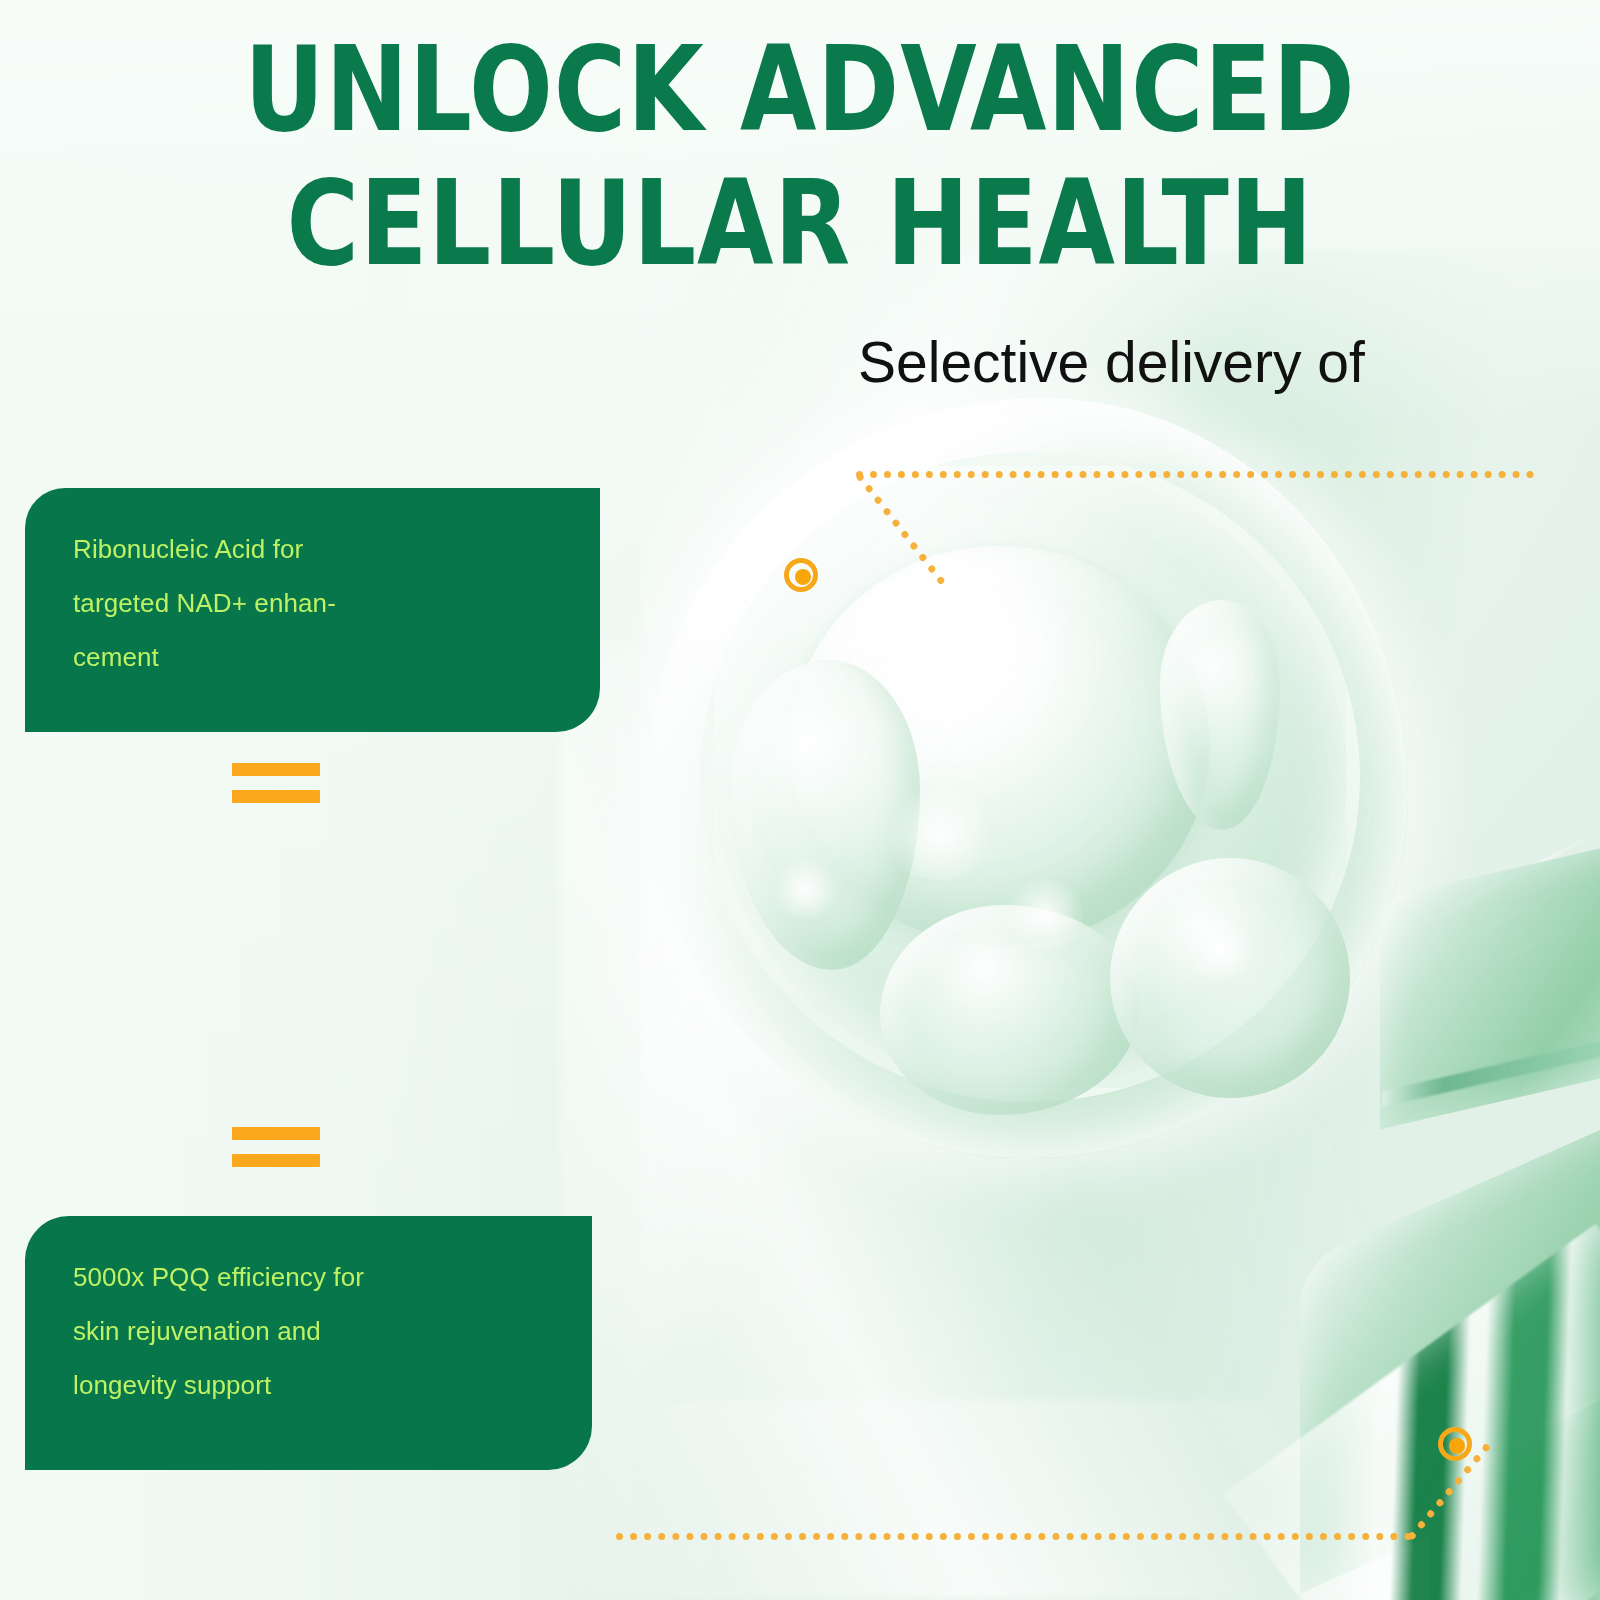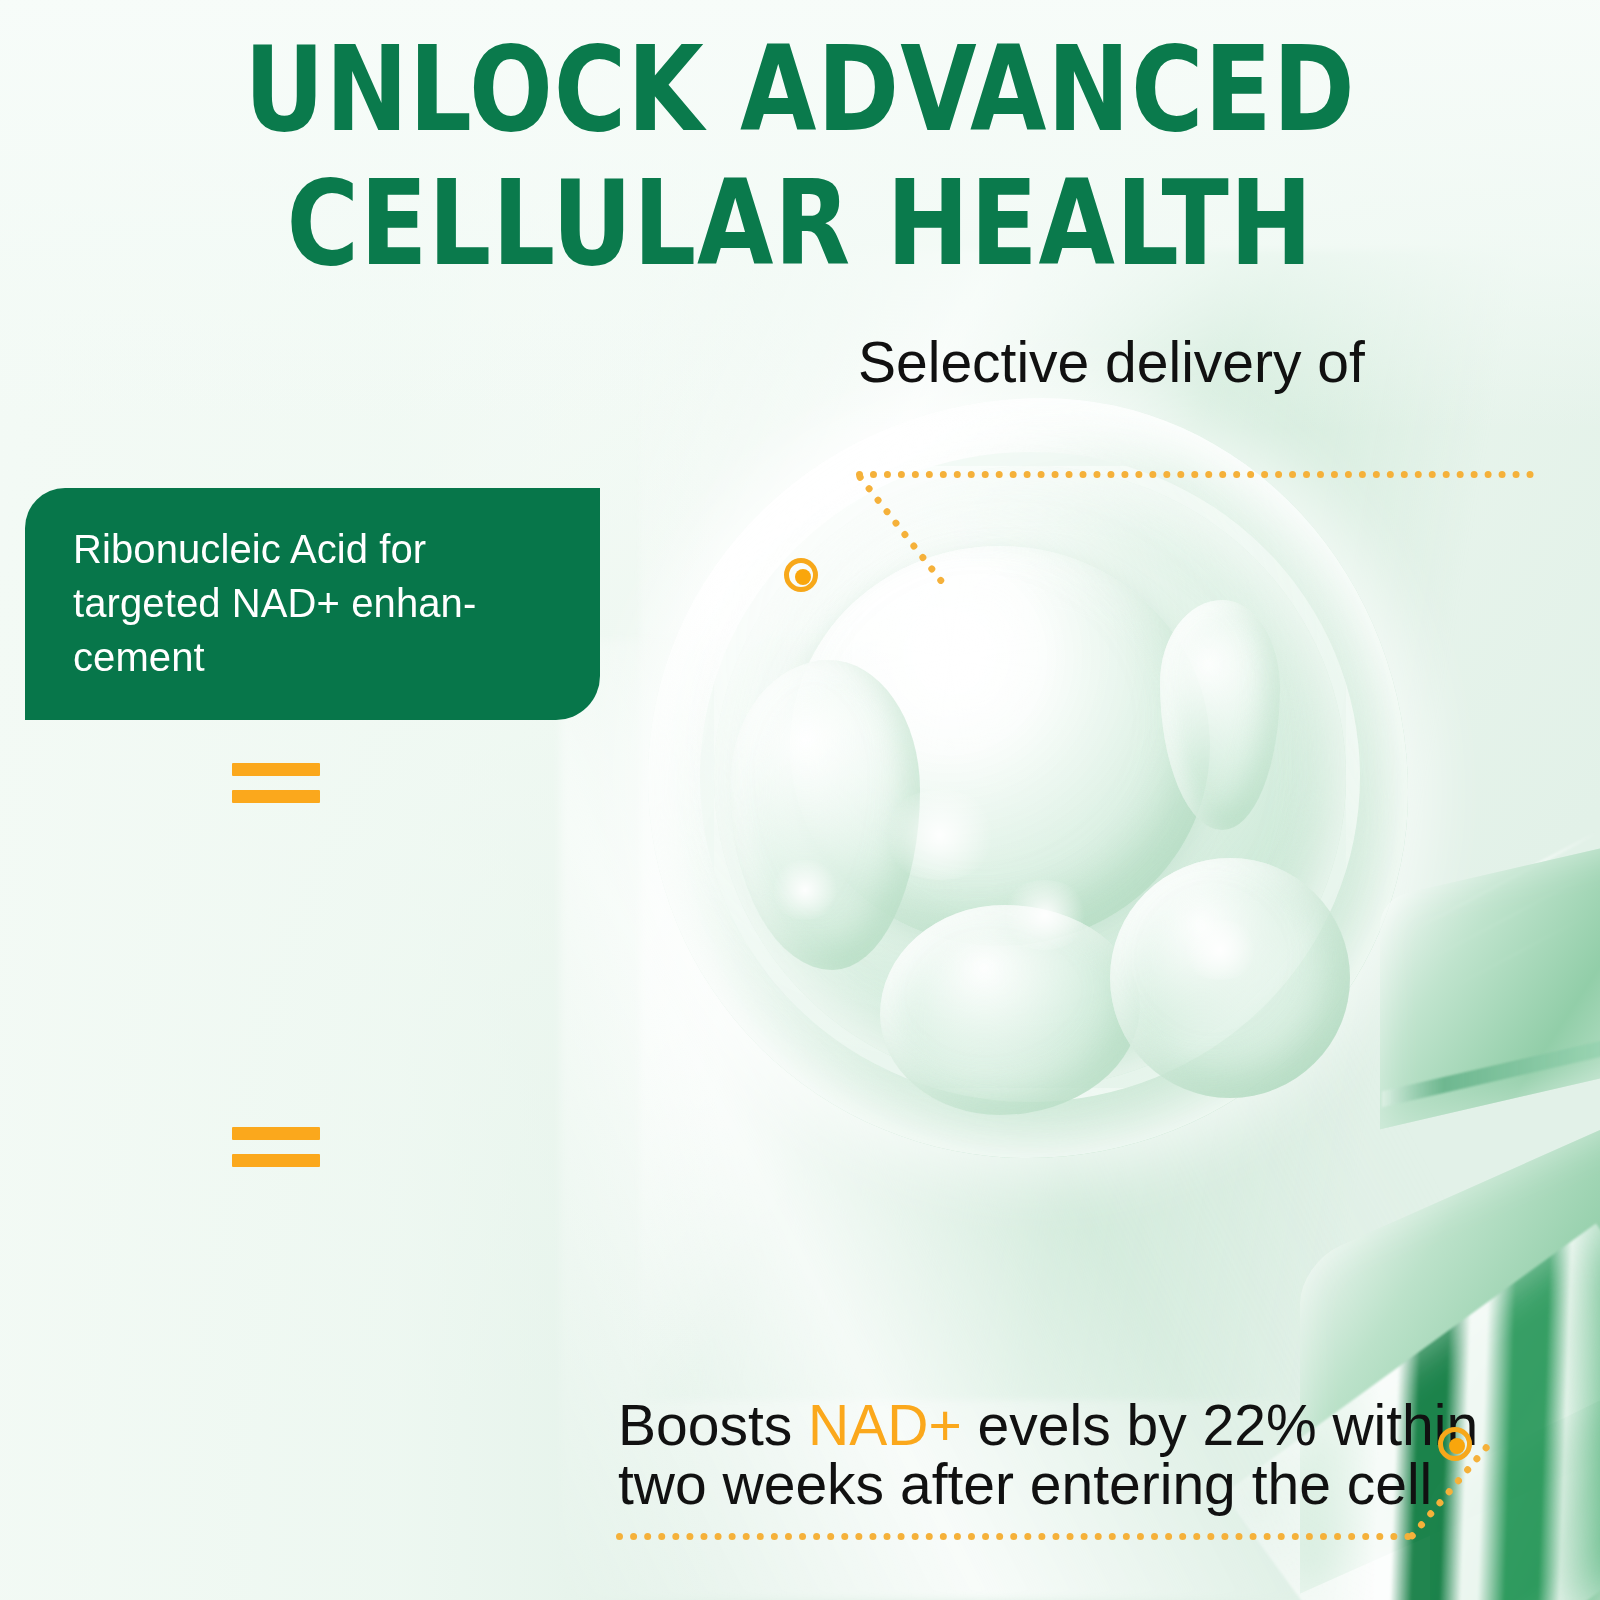--- a/index.html
+++ b/index.html
@@ -159,24 +159,24 @@
     line-height:134px;
     letter-spacing:1px;
     transform:scaleX(.93);
     white-space:pre-line;
   }
 
   
   .card {
     position:absolute;
     background:#07764a;
-    color:#ffffff;
-    font-size:40px;
+    color:#bef264;
+    font-size:26px;
     line-height:54px;
-    padding:34px 40px 36px 48px;
+    padding:34px 40px 48px 48px;
     white-space:pre-line;
     letter-spacing:.1px;
   }
   #card-1 { left:25px; top:488px;  width:575px; border-radius:40px 0 44px 0; }
   #card-2 { left:25px; top:852px;  width:570px; border-radius:40px 0 44px 0; }
   #card-3 { left:25px; top:1216px; width:567px; height:254px; border-radius:44px 0 44px 0; }
 
   
   .equals { position:absolute; width:88px; }
   .equals span { display:block; height:13px; background:#FBA81C; border-radius:1px; }
@@ -273,22 +273,21 @@
     <span></span>
     <span></span>
   </div>
 
 
   <div id="eq-2" class="equals">
     <span></span>
     <span></span>
   </div>
 
-
-  <div id="callout-bottom" class="callout">
-    <span>Boosts </span><em>NAD+</em><span style="white-space:pre-line"> evels by 22% within
-two weeks after entering the cell</span>
-  </div>
+  <div id="card-3" class="card">5000x PQQ efficiency for
+skin rejuvenation and
+longevity support</div>
+
   <div id="dots-bottom" class="dots-h"></div>
   <div id="diag-bottom" class="dots-diag"></div>
   <div id="marker-bottom" class="marker"></div>
 
 </div>
 
 </body></html>

